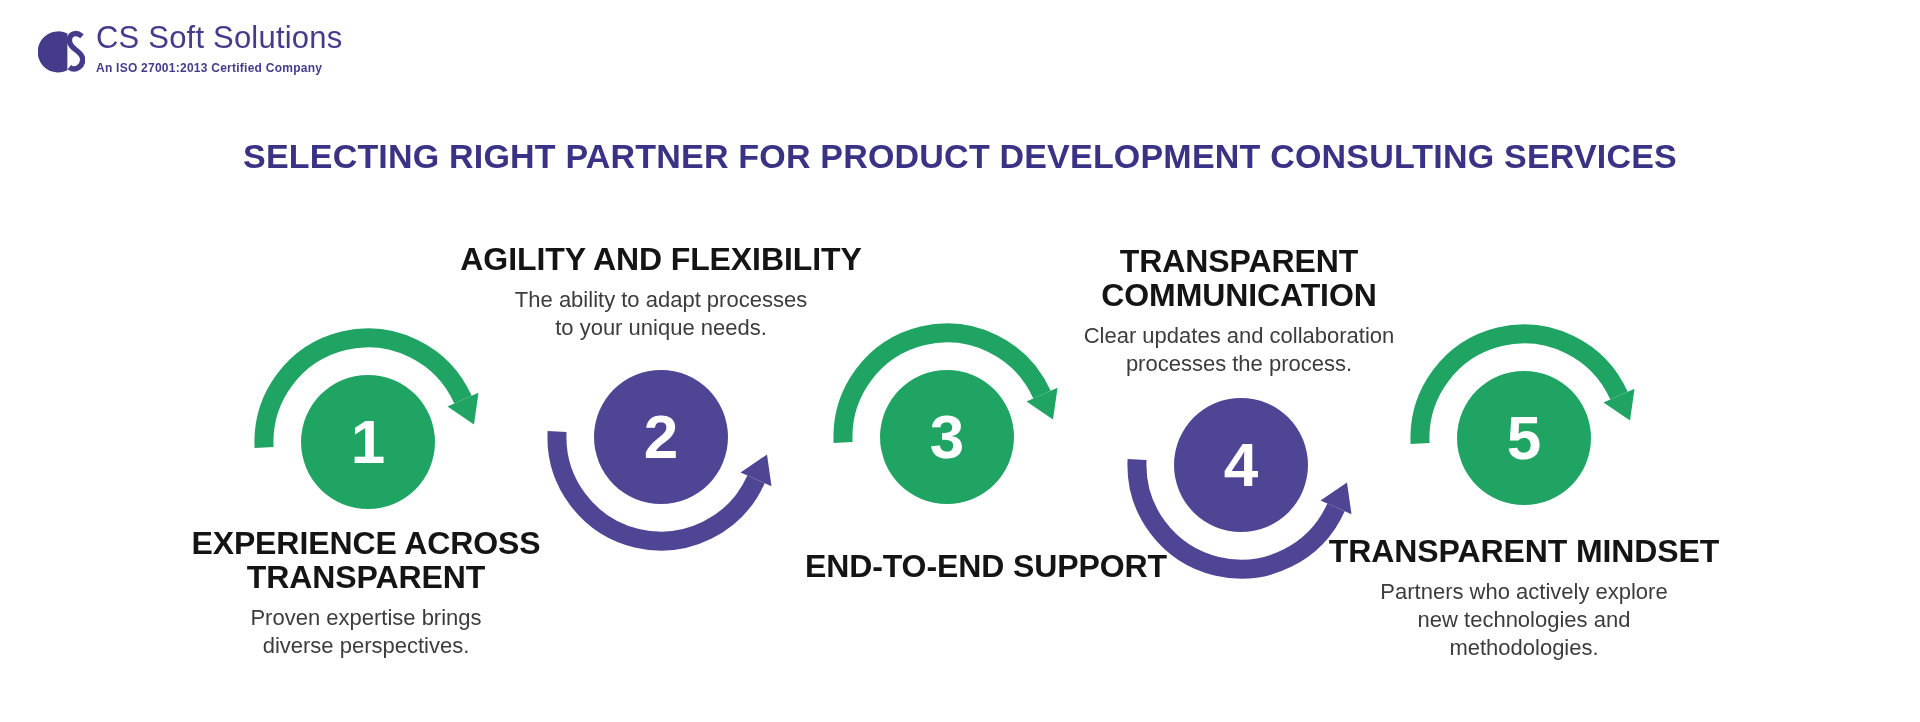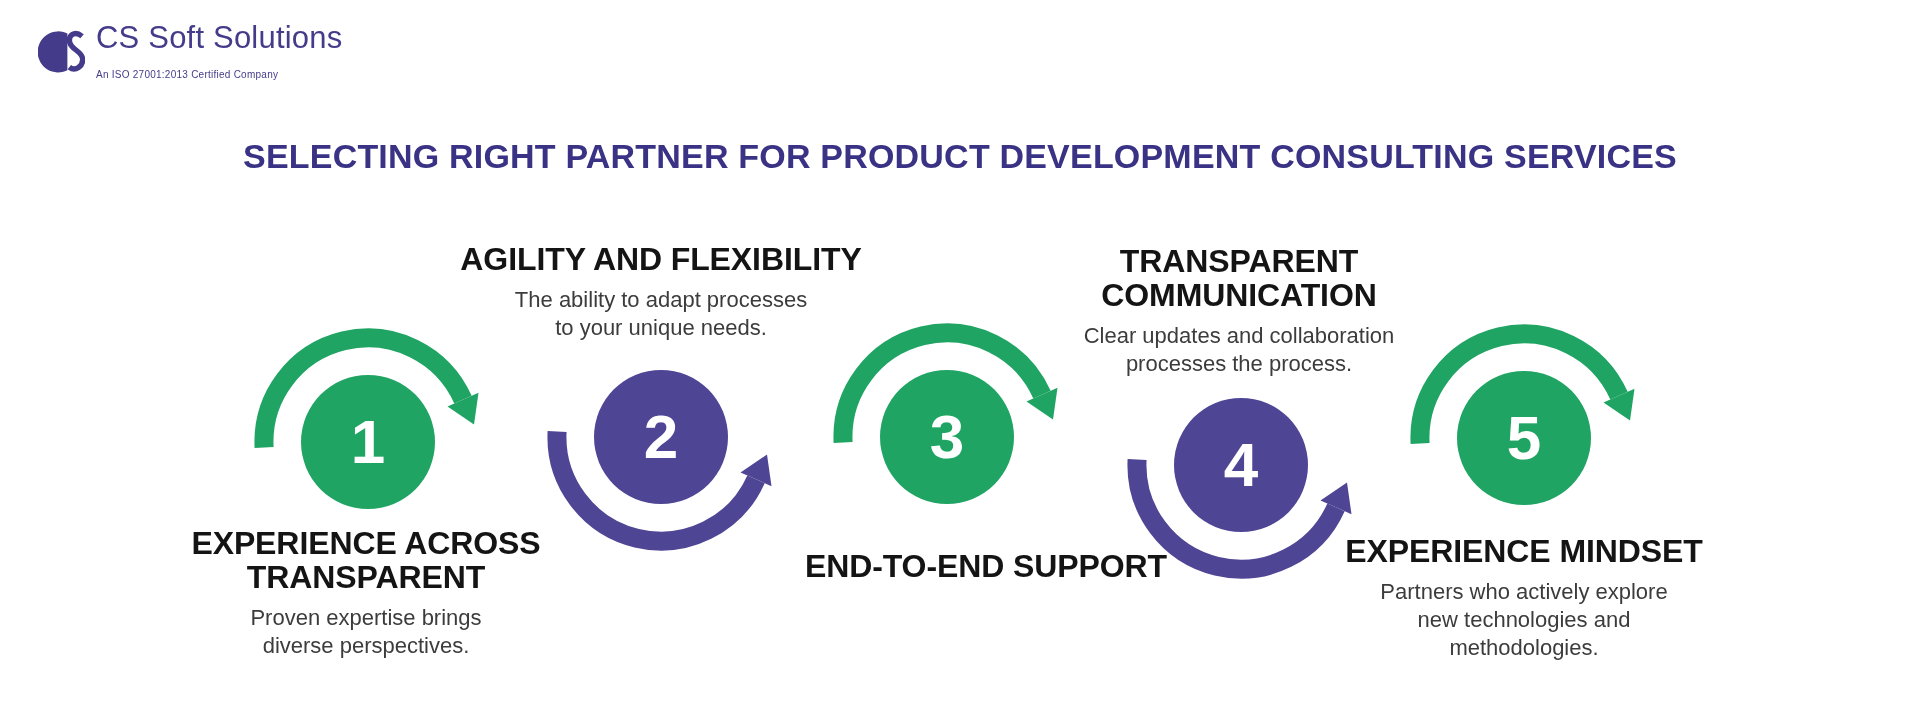--- a/index.html
+++ b/index.html
@@ -5,21 +5,21 @@
   * { margin:0; padding:0; box-sizing:border-box; }
   html,body { width:1920px; height:722px; background:#ffffff; overflow:hidden;
               font-family:"Liberation Sans", sans-serif; }
   .canvas { position:relative; width:1920px; height:722px; background:#ffffff; }
 
   
   .brand { position:absolute; left:38px; top:20px; display:flex; align-items:flex-start; gap:11px; }
   .brand .mark { width:47px; height:58px; flex:0 0 auto; }
   .brand-text { display:flex; flex-direction:column; }
   .brand-name { font-size:31px; font-weight:500; color:var(--logo-indigo,#443C8B); letter-spacing:0.2px; line-height:36px; }
-  .brand-tagline { font-size:10px; font-weight:400; color:var(--logo-indigo,#443C8B); letter-spacing:0.25px; margin-top:13px; }
+  .brand-tagline { font-size:12px; font-weight:700; color:var(--logo-indigo,#443C8B); letter-spacing:0.25px; margin-top:5px; }
 
   
   .page-title { position:absolute; left:0; top:136px; width:1920px; text-align:center;
                 font-size:34px; line-height:40px; font-weight:bold; letter-spacing:0.2px;
                 color:var(--title-indigo,#3A3284); }
 
   
   .step-graphic { position:absolute; width:240px; height:240px; }
   .accent-green  { color:var(--green,#1FA463); }
   .accent-purple { color:var(--purple,#4E4594); }
@@ -124,19 +124,19 @@
     <svg class="arc-svg" viewBox="0 0 240 240">
       <path class="arc-stroke" d="M16.1,125.4 A104,104 0 0 1 215,77.7"></path>
       <polygon class="arc-head" points="230.5,70.8 199.5,84.6 226,102.4"></polygon>
     </svg>
     <div class="num-badge">
       <span>5</span>
     </div>
   </div>
 
   <div class="step-text" style="left:1304px; top:534px;">
-    <div class="step-title">EXPERIENCE MINDSET</div>
+    <div class="step-title">TRANSPARENT MINDSET</div>
     <div class="step-desc">Partners who actively explore
 new technologies and
 methodologies.</div>
   </div>
 
 </div>
 
 </body></html>

